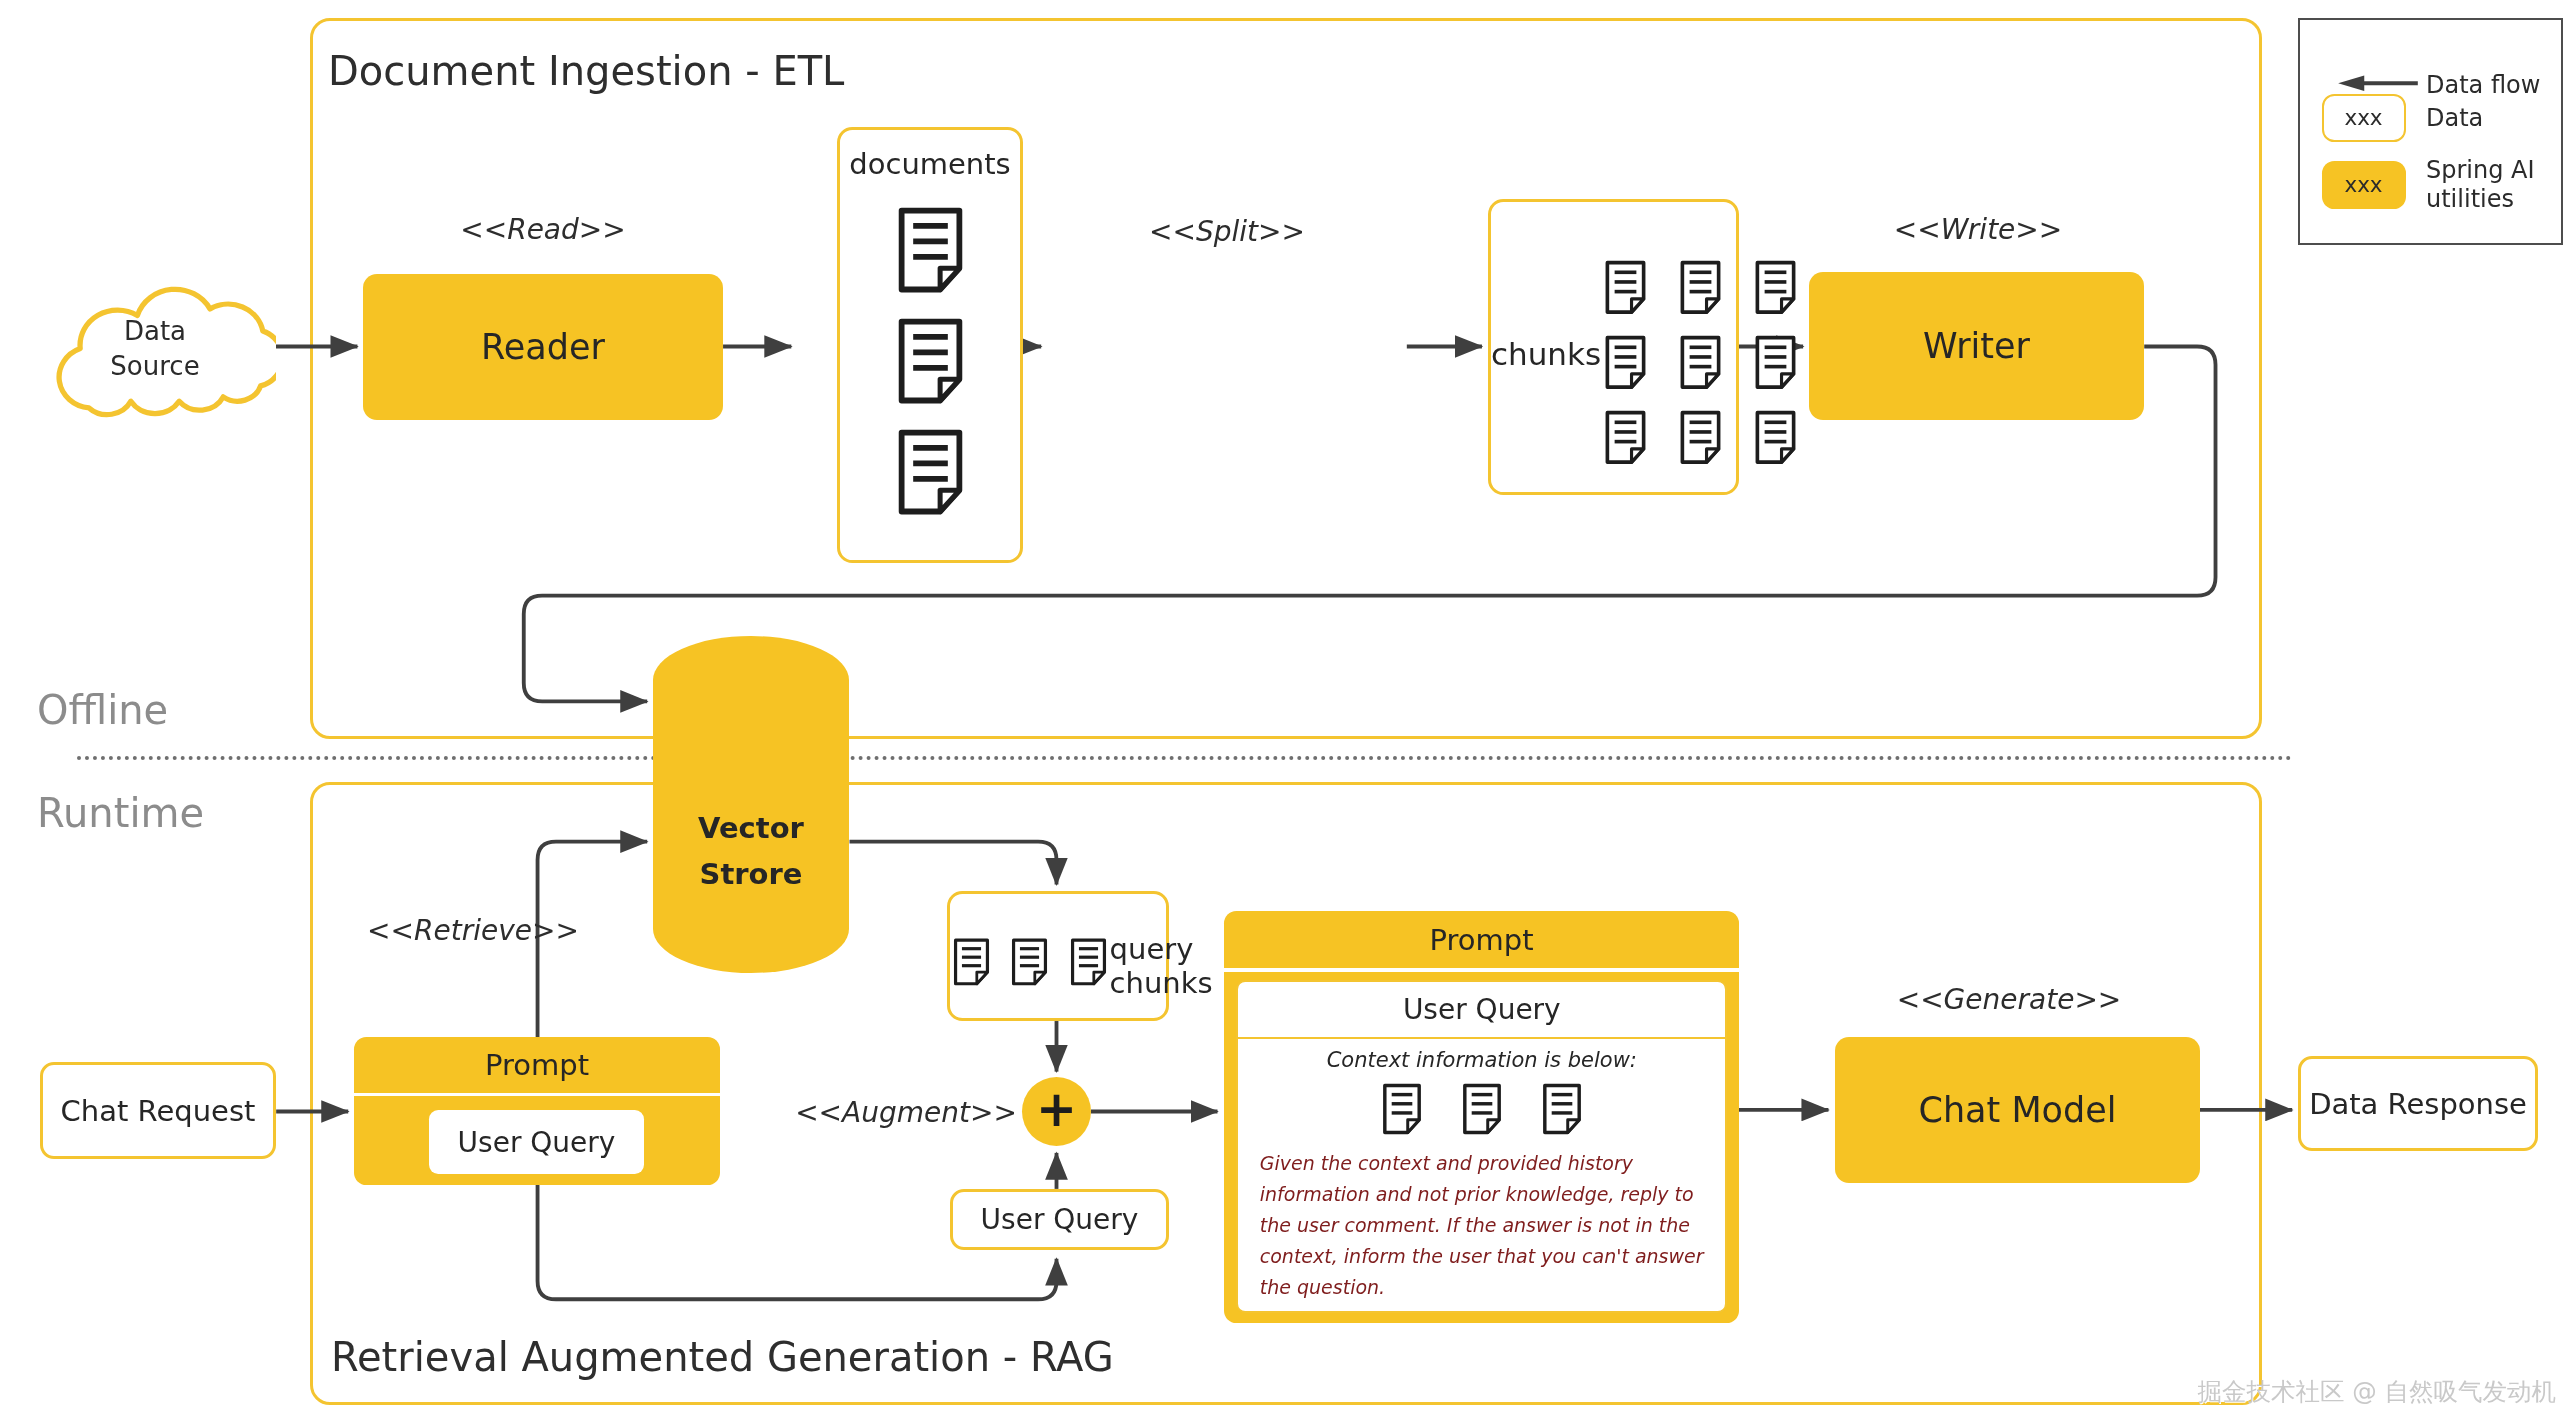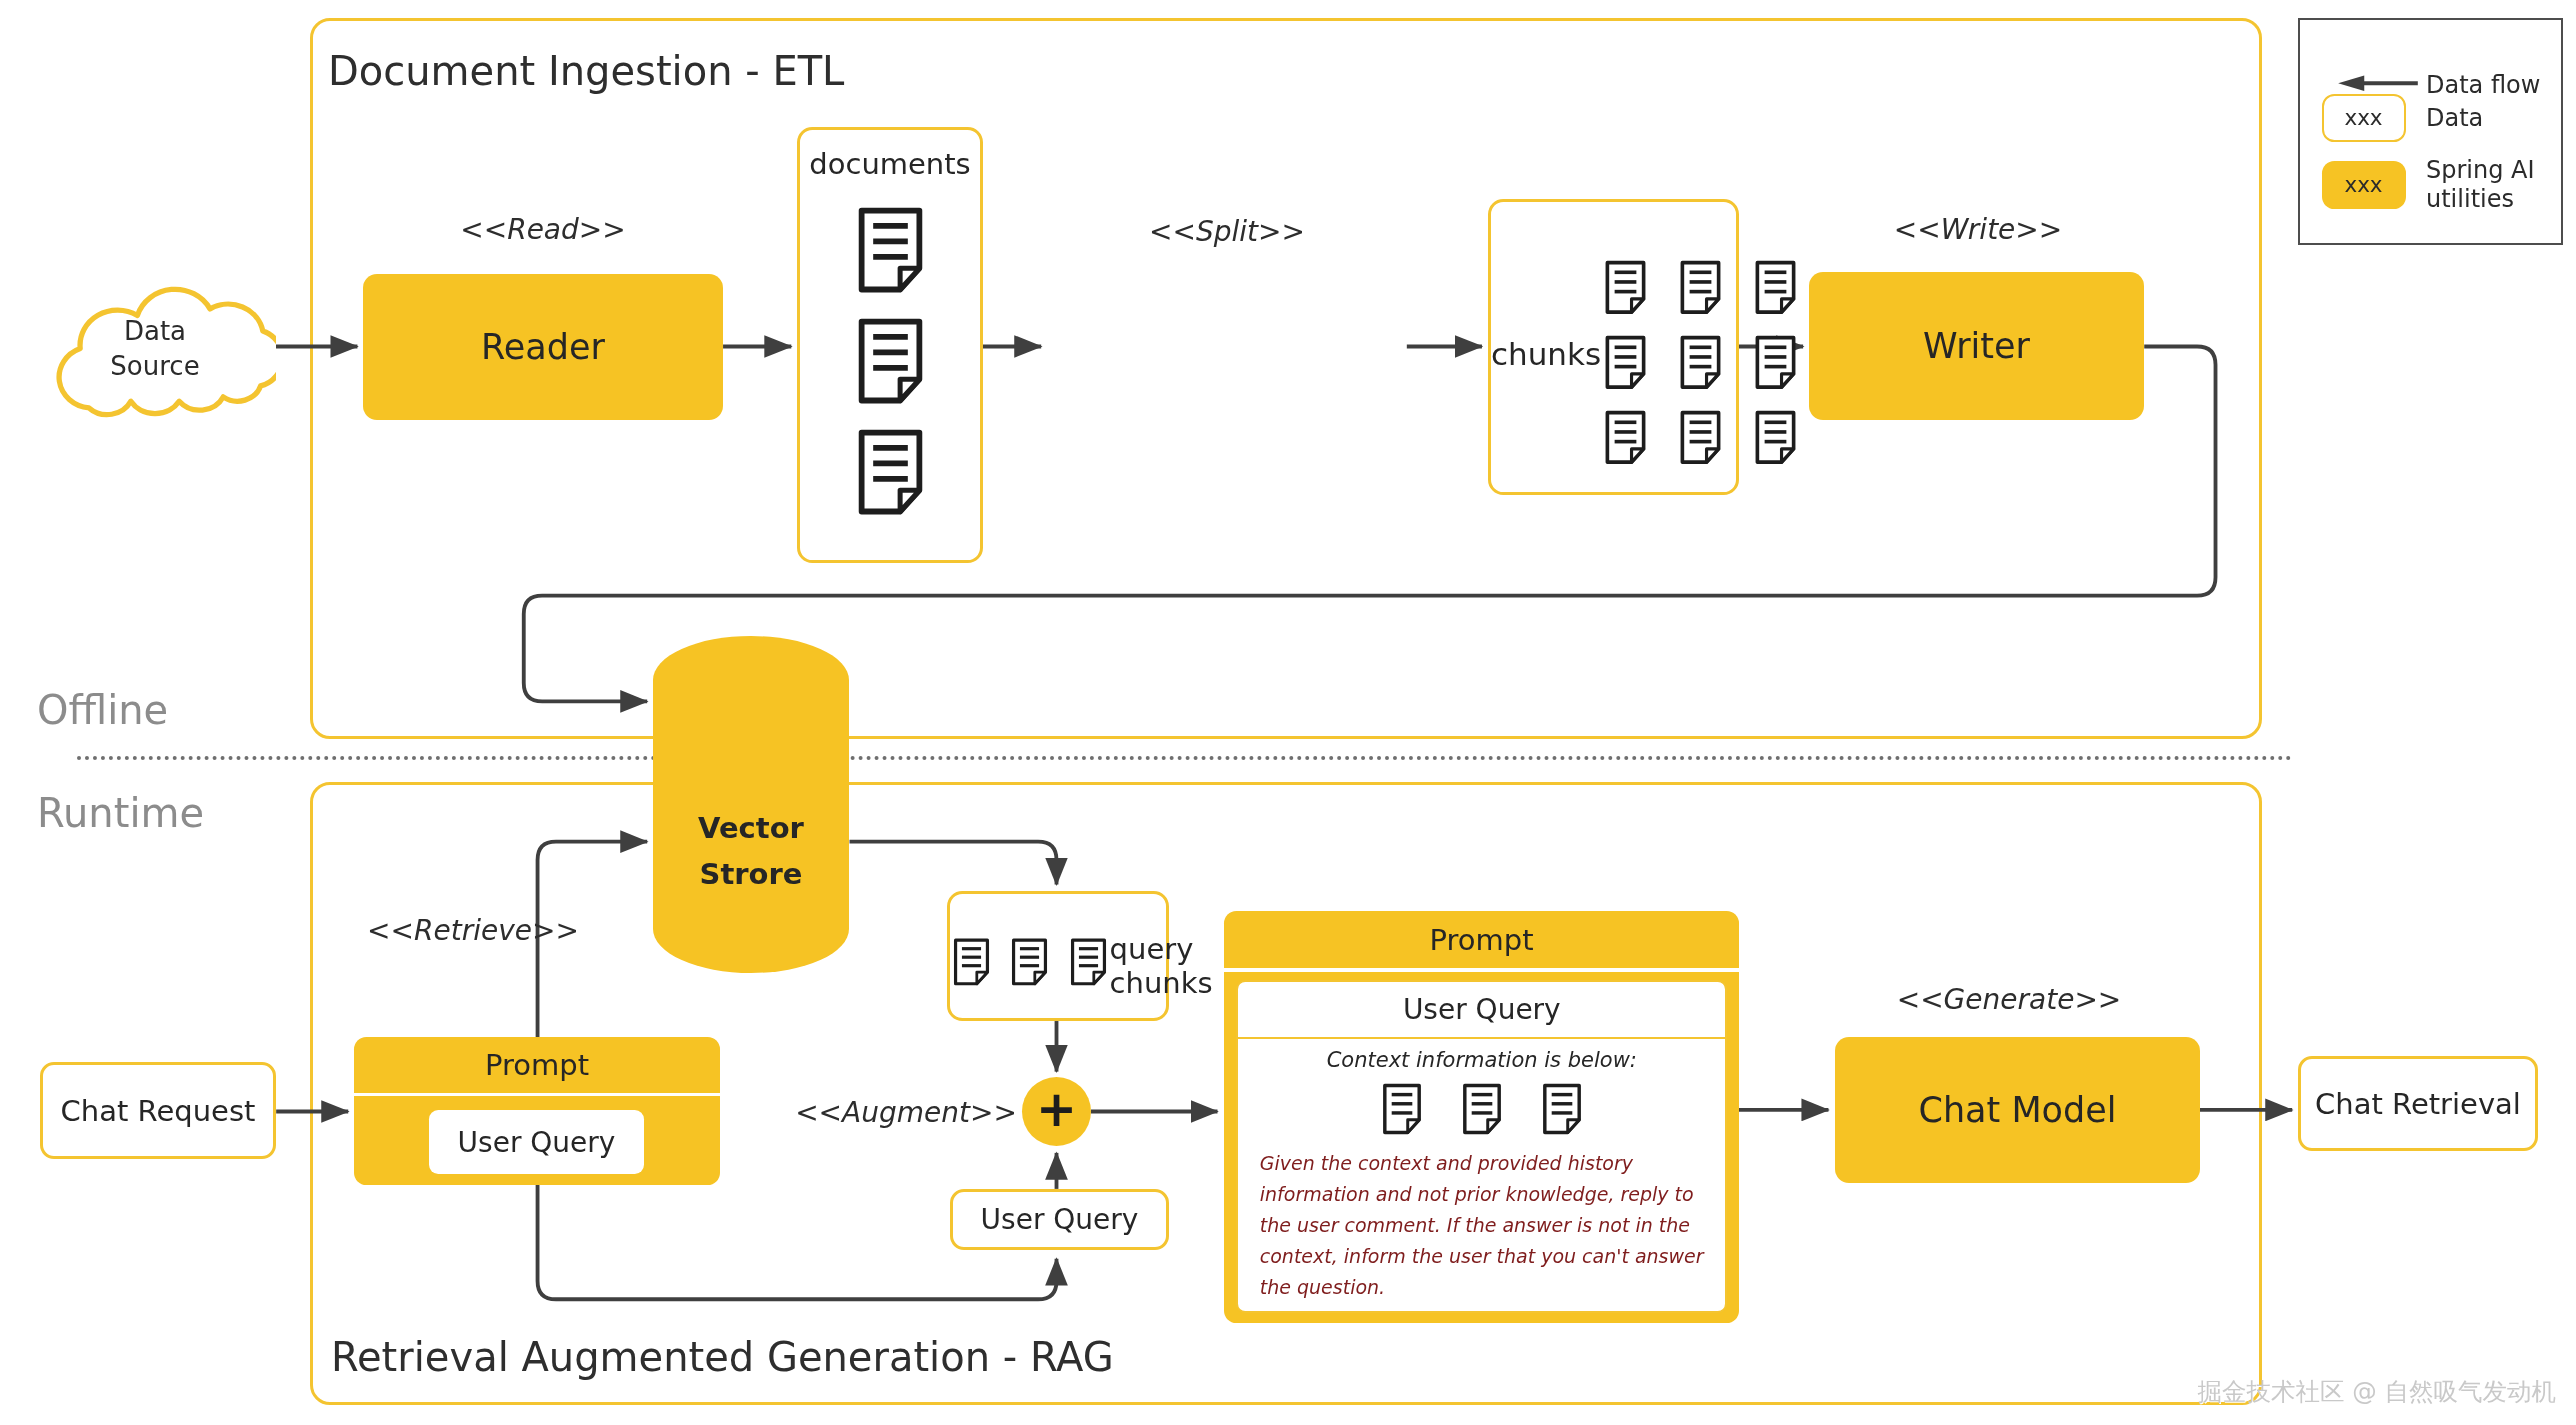--- a/index.html
+++ b/index.html
@@ -29,21 +29,21 @@
   
   .box-yellow{position:absolute;background:var(--yellow);border-radius:14px;display:flex;align-items:center;justify-content:center;font-size:35px;color:var(--ink);z-index:5;text-align:center;}
   .box-outline{position:absolute;background:#fff;border:3.8px solid var(--yellow-border);border-radius:14px;display:flex;align-items:center;justify-content:center;font-size:29px;color:var(--ink);z-index:5;text-align:center;}
   .stereotype{position:absolute;font-style:italic;font-size:28px;color:#2d2d2d;transform:translateX(-50%);z-index:5;white-space:nowrap;}
 
   
   .icon-box{position:absolute;background:#fff;border:3.8px solid var(--yellow-border);border-radius:15.3px;z-index:5;display:flex;flex-direction:row;align-items:center;}
   .icon-box .title{font-size:29px;color:var(--ink);}
   .doc-icon{display:block;}
 
-  #documents-box{flex-direction:column;gap:17px;padding-top:15.3px;}
+  #documents-box{flex-direction:column;gap:17px;padding-top:15.3px;margin-left:40px;}
   #documents-box .stack{display:flex;flex-direction:column;gap:17px;align-items:center;margin-top:6.1px;}
   #chunks-box .grid{display:grid;grid-template-columns:repeat(3,49px);gap:17px 26px;margin-top:18.4px;}
   #query-chunks-box{justify-content:flex-start;padding-top:12.3px;}
   #query-chunks-box .row{display:flex;gap:15.3px;}
 
   
   #vector-store{position:absolute;left:653px;top:636px;width:196px;height:337px;background:var(--yellow);border-radius:98px / 44px;z-index:4;display:flex;align-items:center;justify-content:center;font-weight:bold;}
   #vector-store .lbl{font-size:29px;line-height:46px;text-align:center;color:var(--ink);padding-top:92px;}
 
   
@@ -323,18 +323,18 @@
             <line x1="11" y1="27" x2="29" y2="27" stroke="#1d1d1d" stroke-width="3"></line>
           </svg>
       </div>
       <div class="para">Given the context and provided history information and not prior knowledge, reply to the user comment. If the answer is not in the context, inform the user that you can't answer the question.</div>
     </div>
   </div>
 
   <div class="stereotype" style="left:2009px;top:983px;">&lt;&lt;Generate&gt;&gt;</div>
   <div class="box-yellow" style="left:1835px;top:1037px;width:365px;height:146px;">Chat Model</div>
 
-  <div class="box-outline" style="left:2298px;top:1056px;width:240px;height:95px;">Chat Retrieval</div>
+  <div class="box-outline" style="left:2298px;top:1056px;width:240px;height:95px;">Data Response</div>
 
   <div id="watermark">掘金技术社区 @ 自然吸气发动机</div>
 
 </div>
 
 
 </body></html>

